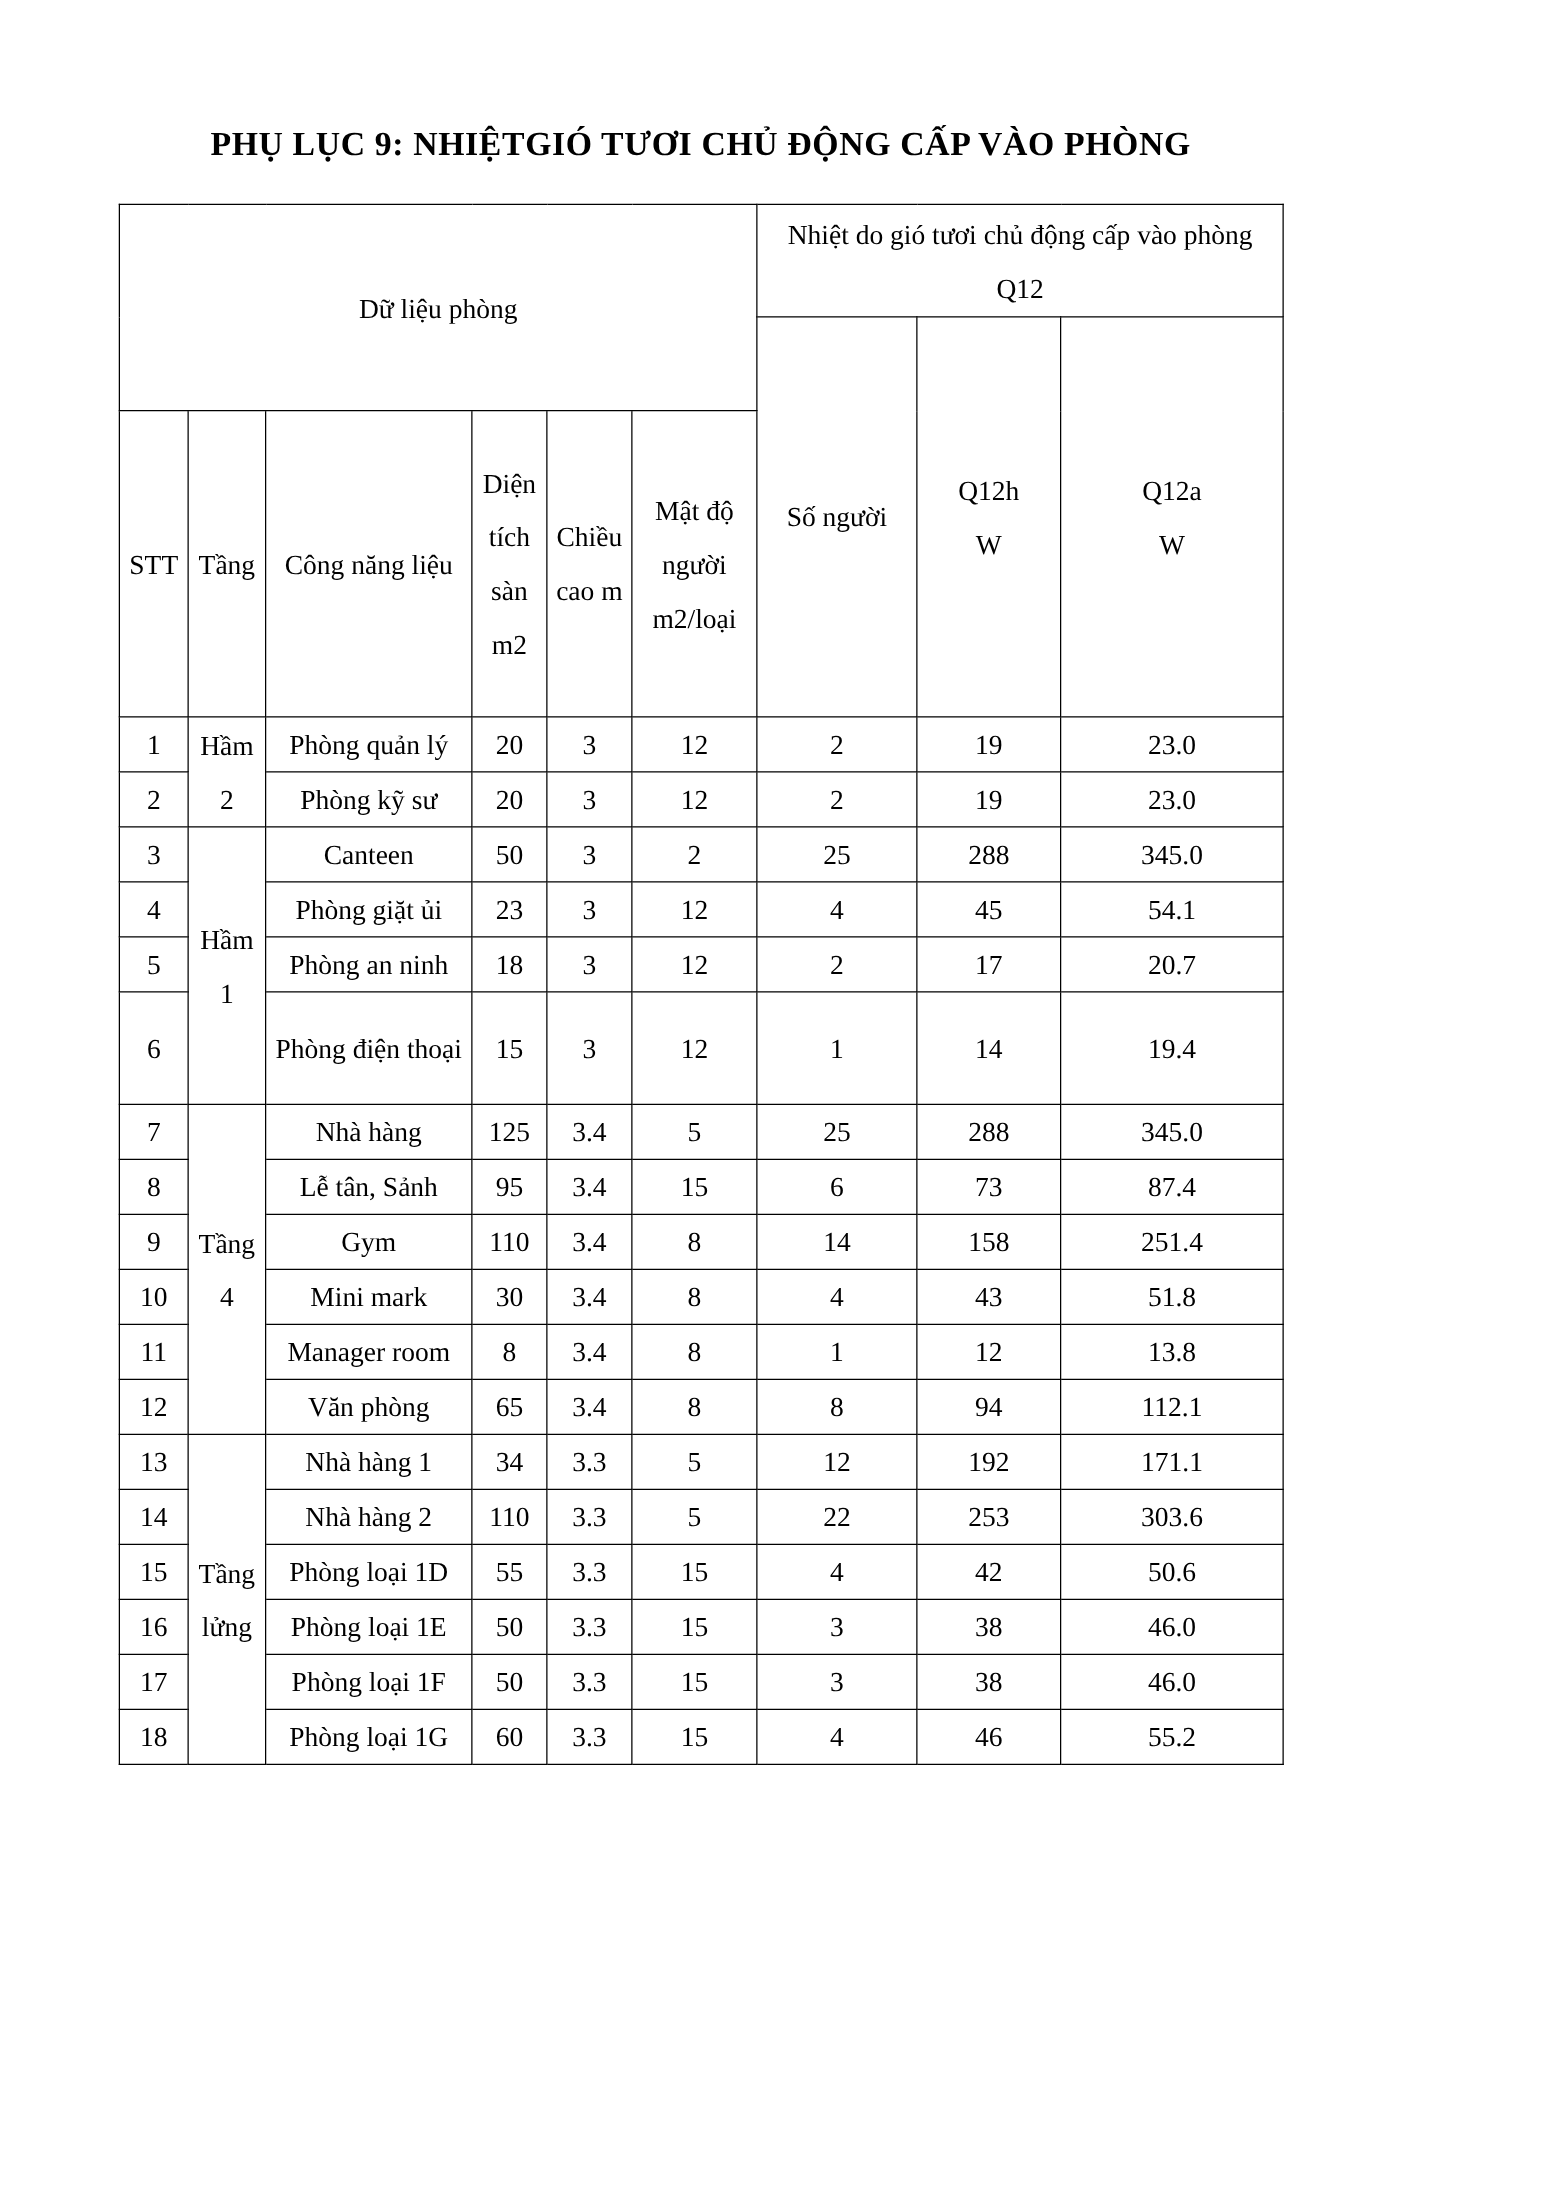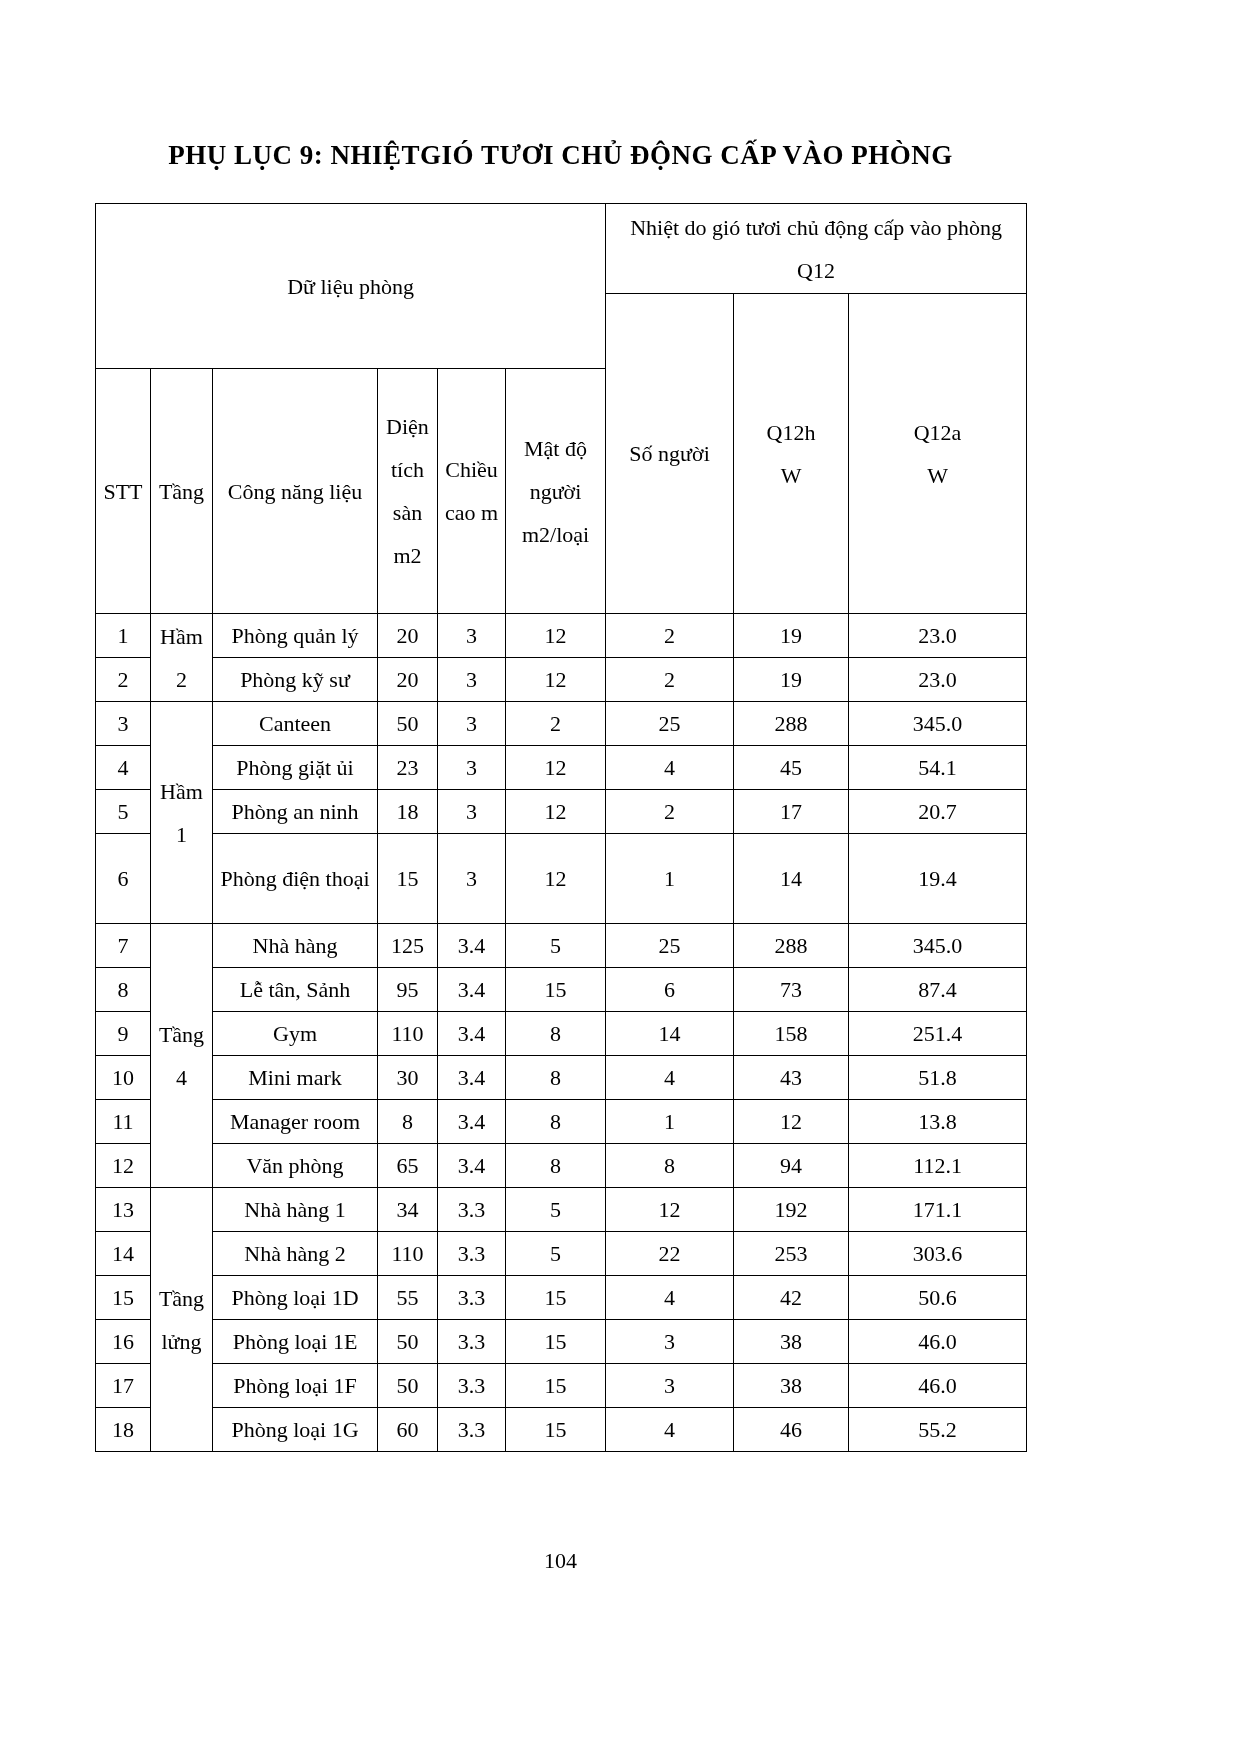--- a/index.html
+++ b/index.html
@@ -8,21 +8,20 @@
     width: 1240px;
     height: 1754px;
     font-family: "Liberation Serif", "DejaVu Serif", serif;
     color: #000;
   }
   .page {
     position: relative;
     width: 1240px;
     height: 1528px;
     padding: 100px 114px 0 95px;
-    margin-top: 40px;
   }
   .content { width: 931px; }
   .doc-title {
     text-align: center;
     font-weight: bold;
     font-size: 27px;
     margin-bottom: 32px;
     letter-spacing: 0.5px;
   }
   table.appendix {
@@ -282,15 +281,14 @@
           <td>3.3</td>
           <td>15</td>
           <td>4</td>
           <td>46</td>
           <td>55.2</td>
         </tr>
 
       </tbody>
     </table>
 
-    <div class="page-number">104</div>
   </div>
 </div>
 
 </body></html>

